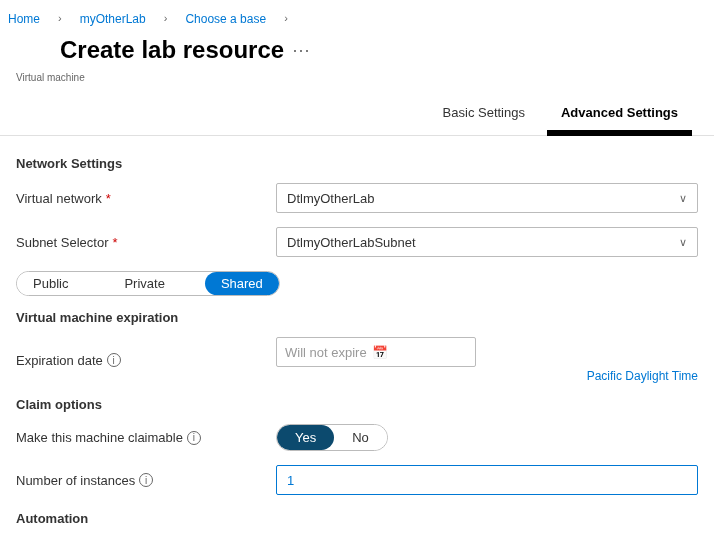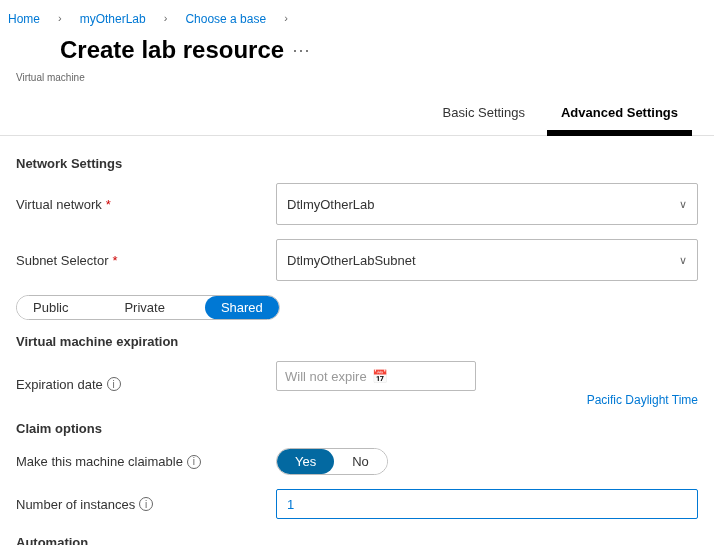--- a/index.html
+++ b/index.html
@@ -113,21 +113,21 @@
       color: #666;
       cursor: pointer;
     }
 
     .form-control {
       flex: 1;
     }
 
     .select-dropdown {
       width: 100%;
-      height: 42px;
+      height: 30px;
       border: 1px solid #bbb;
       border-radius: 2px;
       display: flex;
       align-items: center;
       justify-content: space-between;
       padding: 0 10px;
       cursor: pointer;
       background: #fff;
       font-size: 13px;
     }
@@ -203,21 +203,21 @@
       width: fit-content;
     }
     .toggle-option {
       padding: 5px 18px;
       font-size: 13px;
       cursor: pointer;
       background: #fff;
       color: #333;
     }
     .toggle-option.active {
-      background: #0369a1;
+      background: #0c4a6e;
       color: #fff;
       border-radius: 20px;
     }
 
     .number-input {
       width: 100%;
       height: 30px;
       border: 1px solid #0078d4;
       border-radius: 2px;
       padding: 0 10px;

